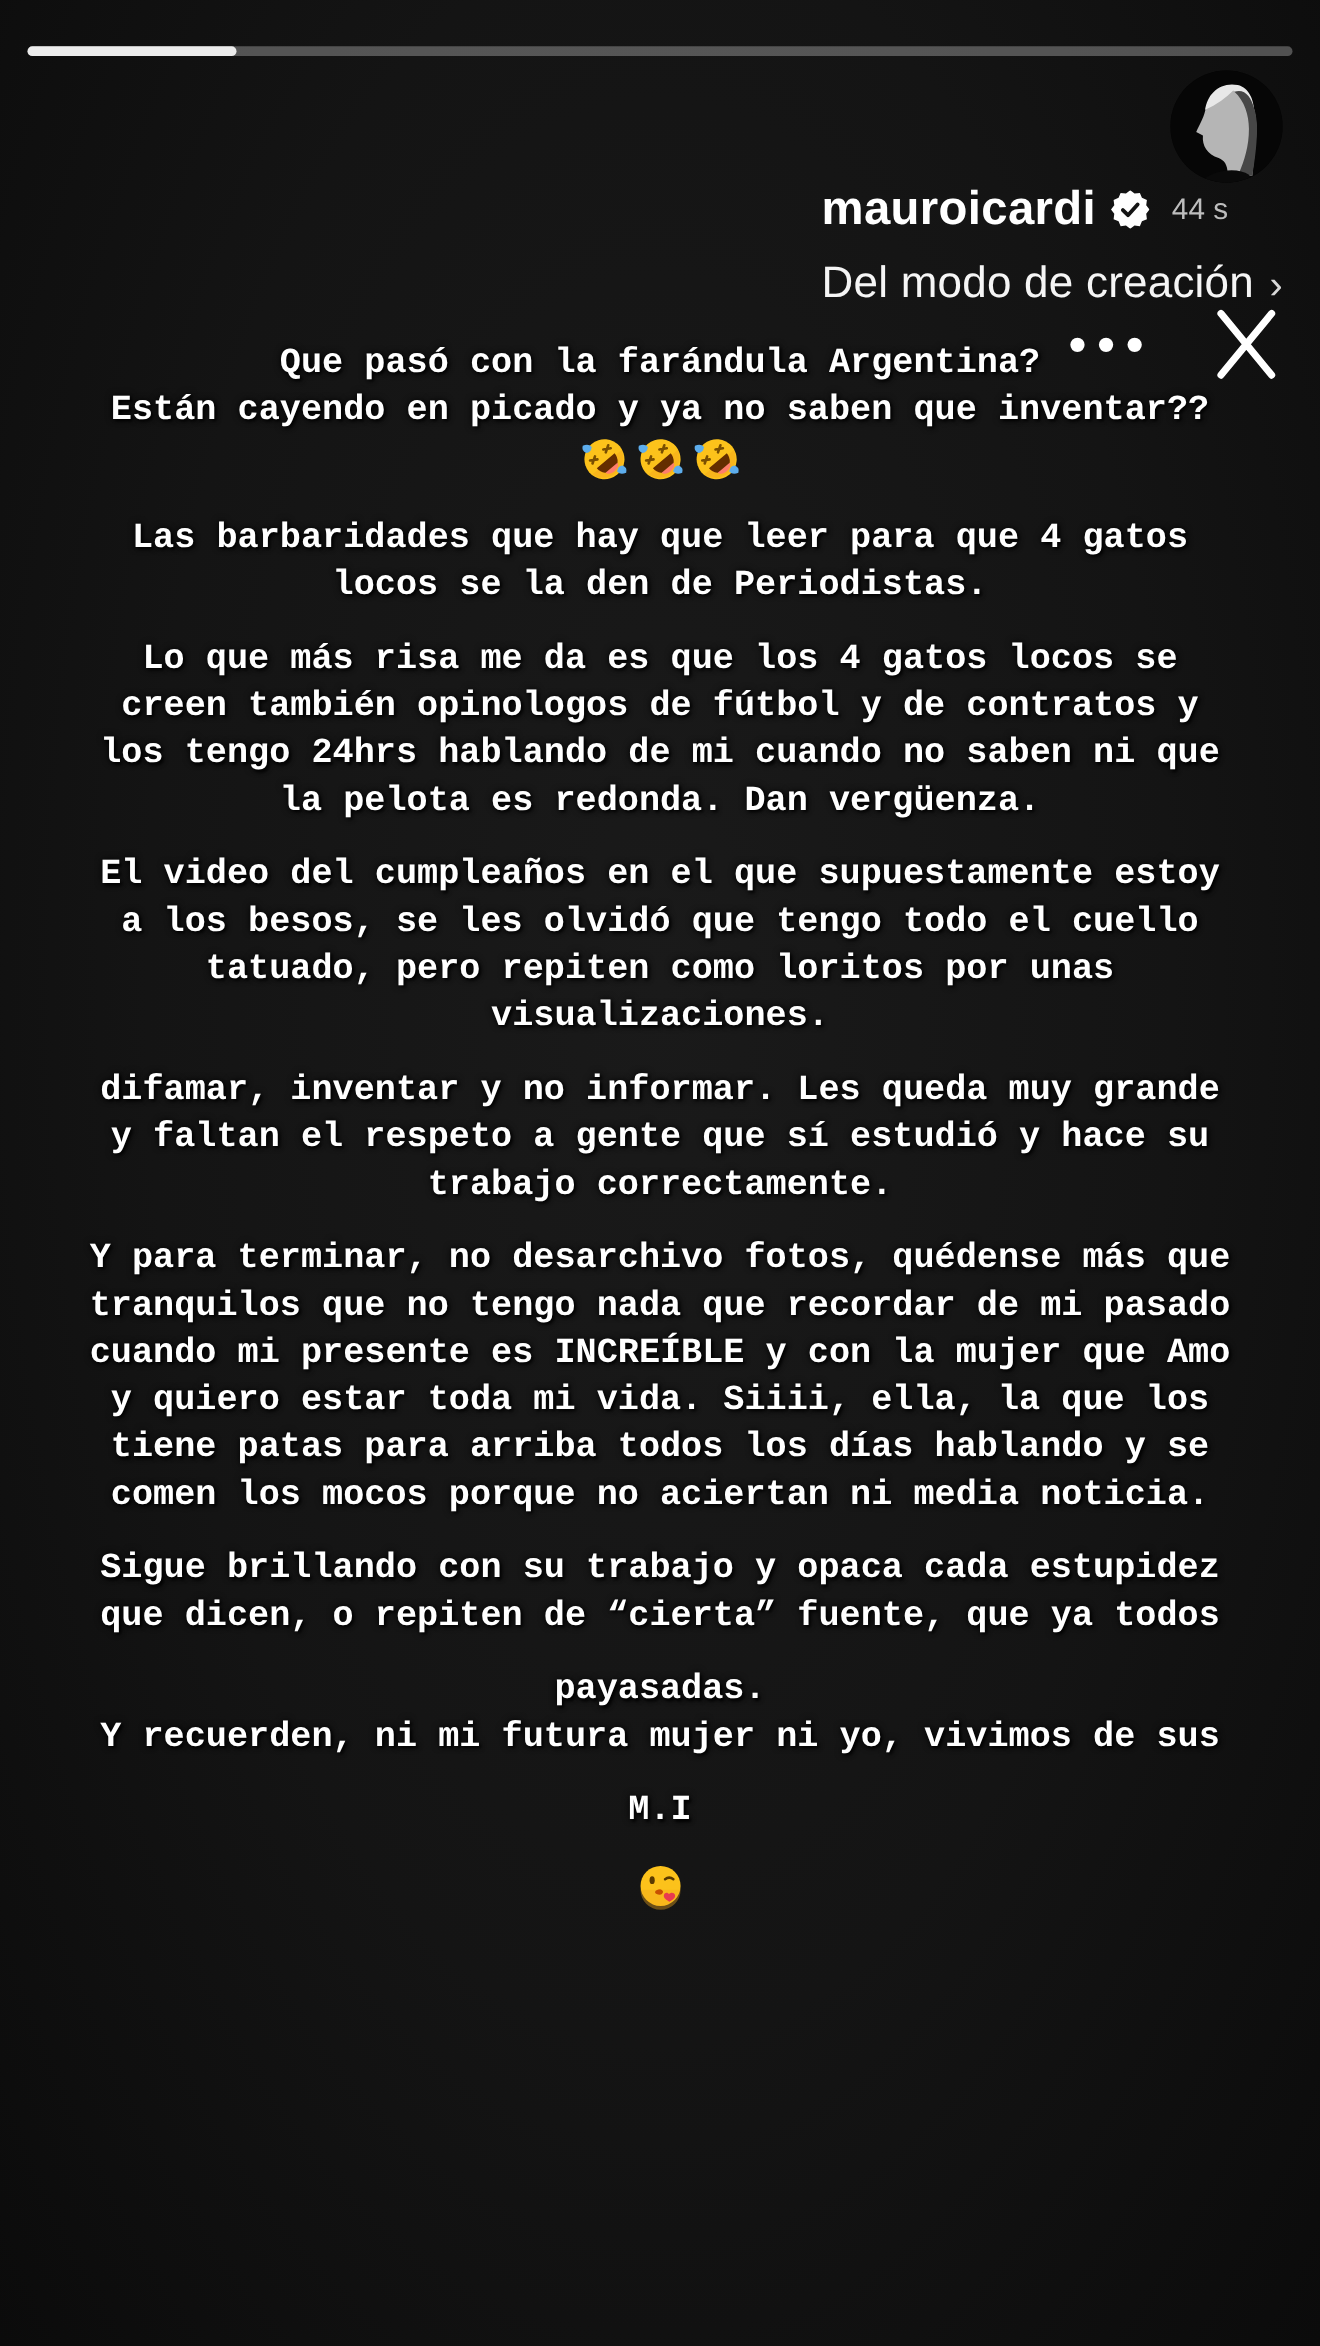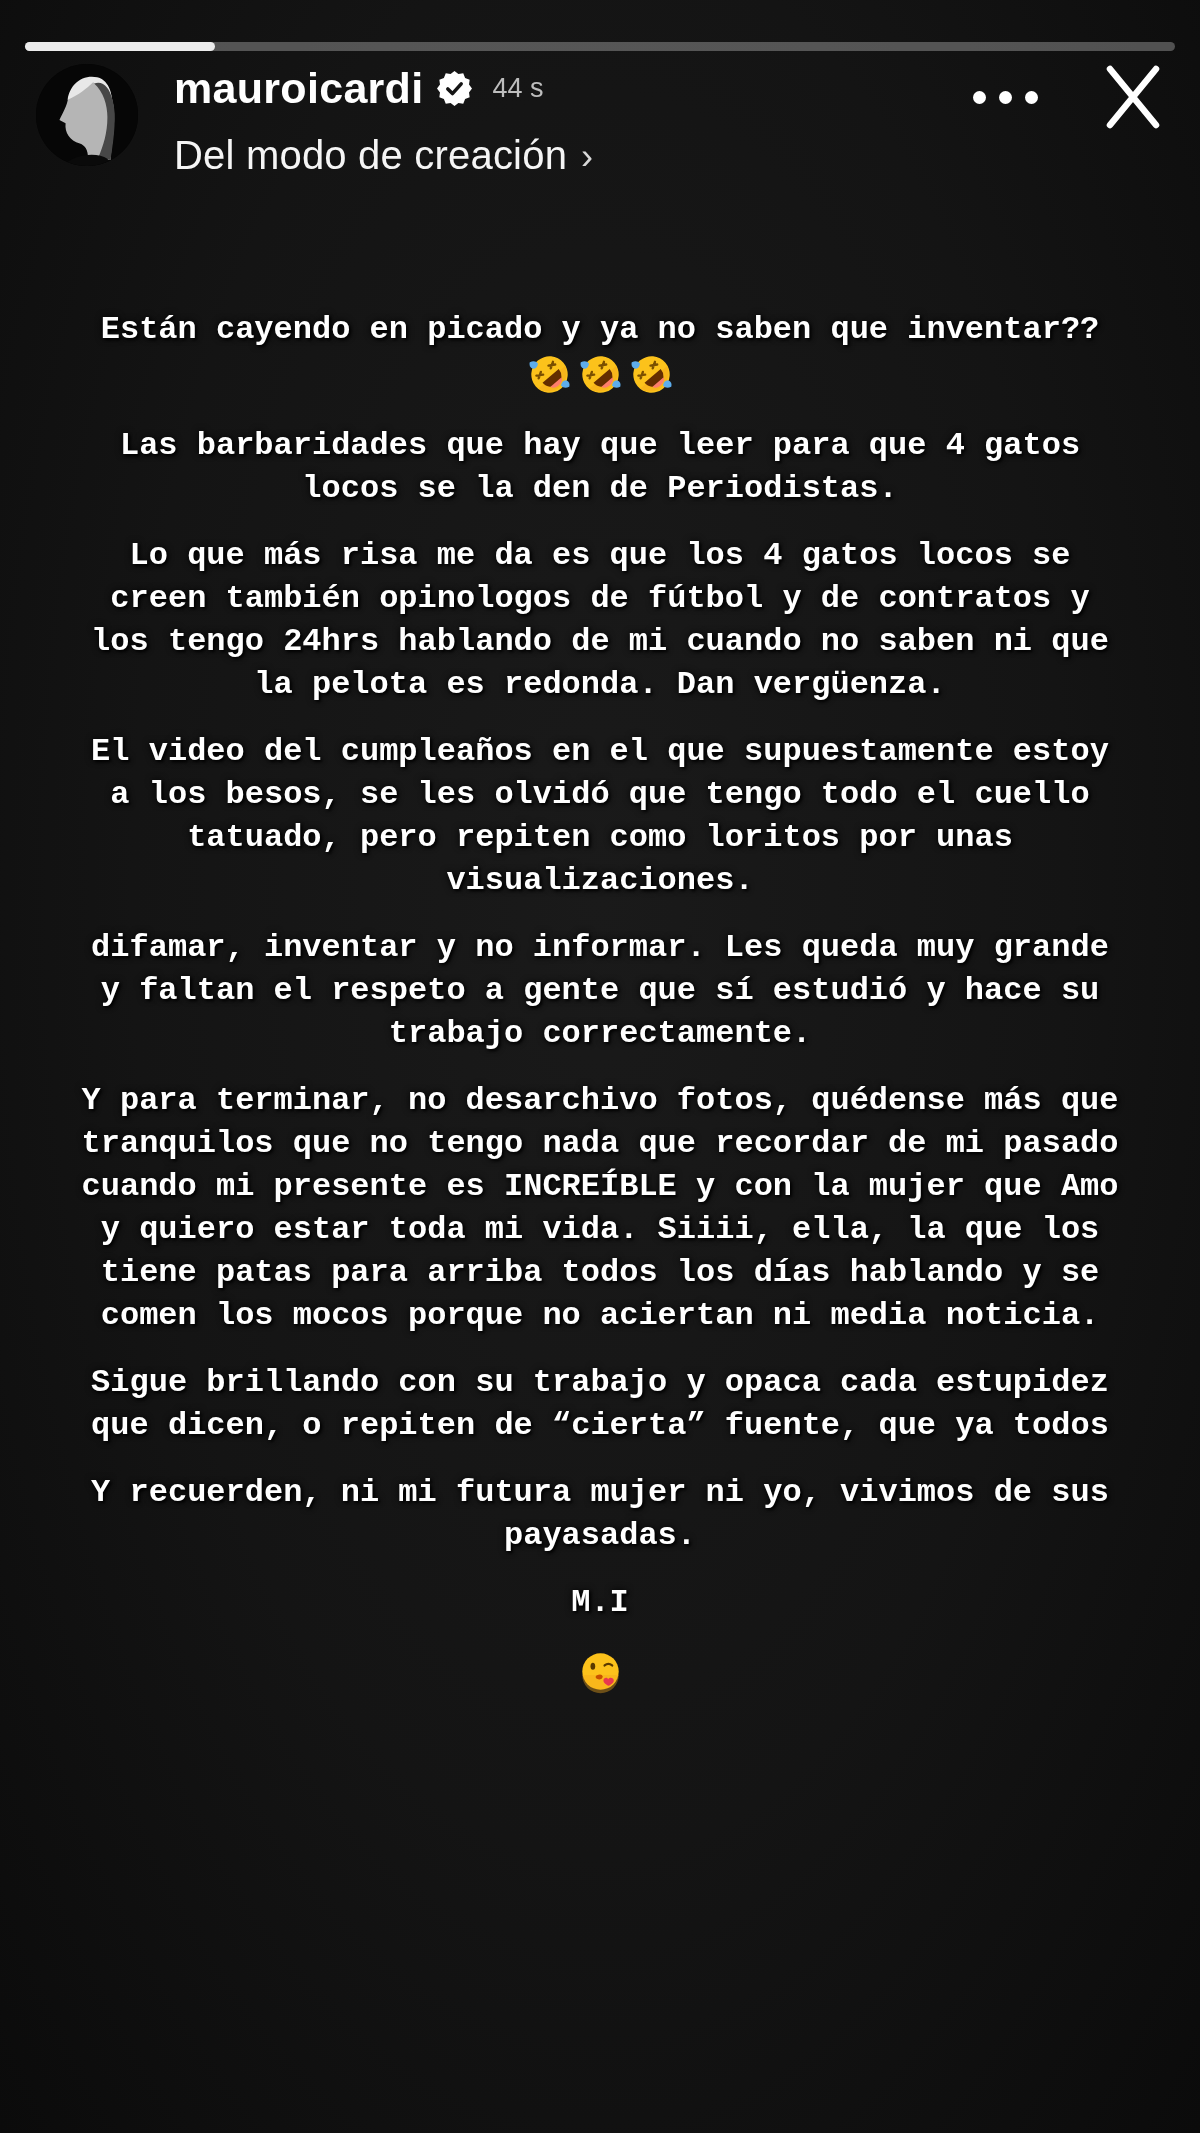--- a/index.html
+++ b/index.html
@@ -11,21 +11,21 @@
   }
 
   
   .progress-track {
     position:absolute; left:25px; right:25px; top:42px; height:9px;
     border-radius:6px; background:rgba(255,255,255,0.28);
   }
   .progress-fill { height:100%; border-radius:6px; background:#ececec; }
 
   
-  .header { position:absolute; top:64px; left:36px; right:34px; display:flex; align-items:flex-start; }
+  .header { position:absolute; top:64px; left:36px; right:34px; display:flex; align-items:flex-end;flex-direction:column; }
   .avatar {
     width:102px; height:102px; border-radius:50%; overflow:hidden; flex:0 0 auto;
     background:#050505;
   }
   .avatar svg { width:100%; height:100%; display:block; }
   .header-text { margin-left:36px; min-width:0; }
   .header-row1 { display:flex; align-items:center; }
   .username { color:#ffffff; font-weight:700; font-size:43px; letter-spacing:0.3px; }
   .badge { margin-left:14px; display:flex; align-items:center; }
   .badge svg { width:35px; height:35px; }
@@ -100,20 +100,21 @@
         <svg viewBox="0 0 66 66">
           <path d="M10,5 L56,61 M56,5 L10,61" stroke="#ffffff" stroke-width="6.5" stroke-linecap="round" fill="none"></path>
         </svg>
       </div>
     </div>
 
   </div>
 
   <div class="story-text">
       <div class="para">
+        <div class="line">Que pasó con la farándula Argentina?</div>
         <div class="line">Están cayendo en picado y ya no saben que inventar??</div>
         <div class="line"><svg class="emoji" viewBox="0 0 40 40" xmlns="http://www.w3.org/2000/svg">
     <g transform="rotate(-40 20 20)">
       <circle cx="20" cy="20" r="15.5" fill="#fcc21b"></circle>
       <path d="M5.2,23 a15.5,15.5 0 0 0 29.6,0 z" fill="#f3a71c" opacity="0.45"></path>
       <path d="M10.8,13.6 l5,3 m0,-3 l-5,3" stroke="#7a4f01" stroke-width="2" stroke-linecap="round" fill="none"></path>
       <path d="M24.2,13.6 l5,3 m0,-3 l-5,3" stroke="#7a4f01" stroke-width="2" stroke-linecap="round" fill="none"></path>
       <path d="M11,21.5 a9,9.5 0 0 0 18,0 z" fill="#642d00"></path>
       <path d="M14,28.5 a6,3.6 0 0 0 12,0 z" fill="#ff7d6b"></path>
     </g>
@@ -170,22 +171,22 @@
         <div class="line">cuando mi presente es INCREÍBLE y con la mujer que Amo</div>
         <div class="line">y quiero estar toda mi vida. Siiii, ella, la que los</div>
         <div class="line">tiene patas para arriba todos los días hablando y se</div>
         <div class="line">comen los mocos porque no aciertan ni media noticia.</div>
       </div>
       <div class="para">
         <div class="line">Sigue brillando con su trabajo y opaca cada estupidez</div>
         <div class="line">que dicen, o repiten de “cierta” fuente, que ya todos</div>
       </div>
       <div class="para">
+        <div class="line">payasadas.</div>
         <div class="line">Y recuerden, ni mi futura mujer ni yo, vivimos de sus</div>
-        <div class="line">payasadas.</div>
       </div>
       <div class="para">
         <div class="line">M.I</div>
       </div>
       <div class="para">
         <div class="line"><svg class="emoji" viewBox="0 0 40 40" xmlns="http://www.w3.org/2000/svg">
     <circle cx="20" cy="20" r="15.5" fill="#fcc21b"></circle>
     <path d="M4.5,23 a15.5,15.5 0 0 0 31,0 z" fill="#f3a71c" opacity="0.4"></path>
     <ellipse cx="13.5" cy="15.5" rx="2" ry="3" fill="#5a3a00"></ellipse>
     <path d="M23.5,14.8 q3.2,-2.6 6.4,0" stroke="#5a3a00" stroke-width="2" stroke-linecap="round" fill="none"></path>

